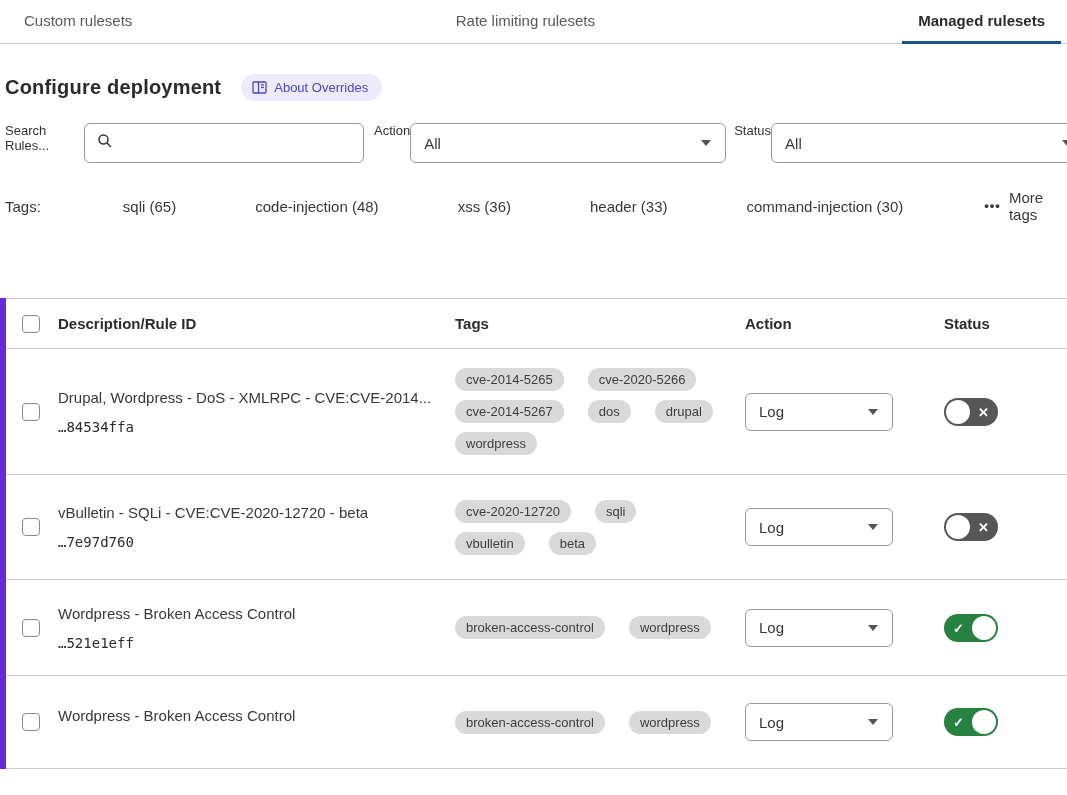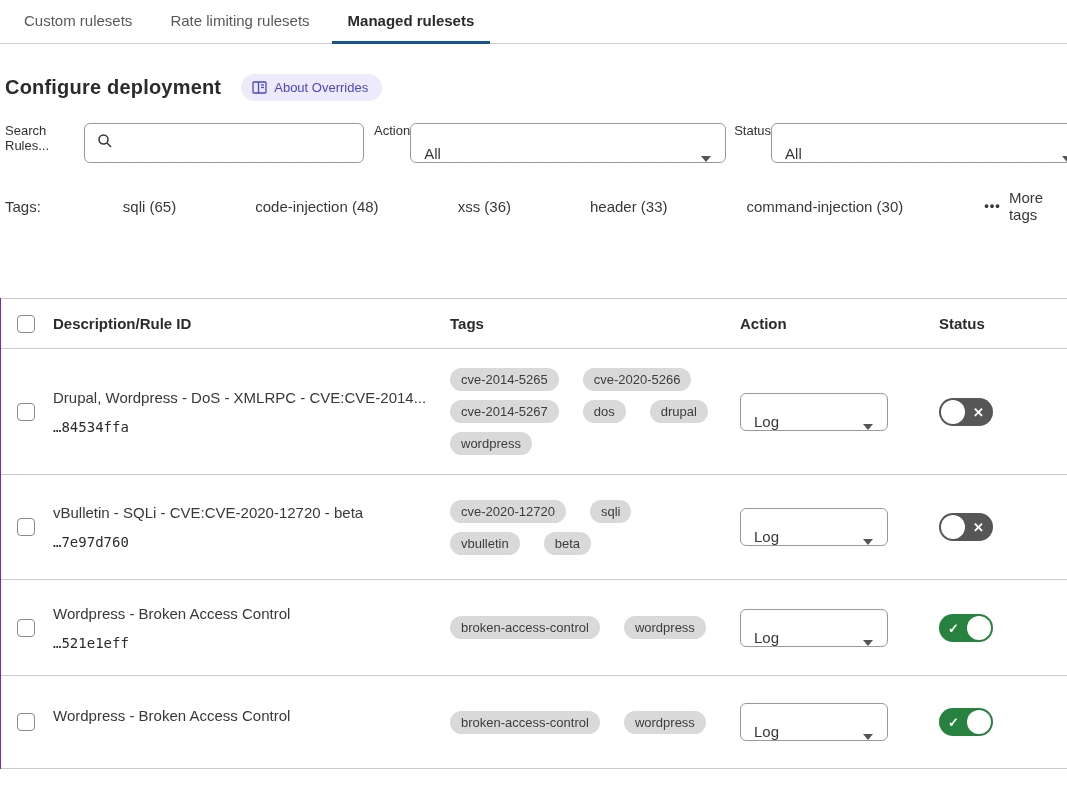--- a/index.html
+++ b/index.html
@@ -1,58 +1,58 @@
 <!DOCTYPE html>
 <html><head>
 <meta charset="utf-8">
 <style>
   * { margin: 0; padding: 0; box-sizing: border-box; }
   html, body { width: 1067px; height: 795px; background: #fff; overflow: hidden; }
   body { font-family: "Liberation Sans", sans-serif; color: #36393a; }
 
   
-  .tabbar { border-bottom: 1px solid #cfcfcf; padding-left: 8px; display: flex; }
+  .tabbar { border-bottom: 1px solid #cfcfcf; padding-left: 8px; display: flex; justify-content: space-between; }
   .tab { font-size: 15px; color: #595959; padding: 12px 16px 12px; margin-right: 6px;
          cursor: pointer; border-bottom: 3px solid transparent; margin-bottom: -1px; }
   .tab.active { color: #2b2b2b; font-weight: bold; border-bottom-color: #16558d; }
 
   
   .head-row { display: flex; align-items: center; margin: 30px 0 0 5px; }
   .page-title { font-size: 20px; font-weight: bold; color: #2b2b2b; letter-spacing: .2px; }
   .about-badge { display: inline-flex; align-items: center; gap: 7px; margin-left: 20px;
                  background: #edebfb; color: #4a45c9; font-size: 13px;
                  padding: 6px 14px 6px 11px; border-radius: 16px; cursor: pointer; }
   .about-badge svg { display: block; }
 
   
   .filters { display: flex; align-items: flex-end; margin: 22px 0 0 5px; }
   .fgroup { display: flex; flex-direction: row; }
   .flabel { font-size: 13px; color: #313131; margin-bottom: 6px; }
   .fbox { height: 40px; border: 1px solid #97999b; border-radius: 6px; background: #fff; }
   .search-box { width: 315px; margin-right: 10px; display: flex; align-items: center; padding-left: 12px; }
   .search-box input { border: none; outline: none; flex: 1; height: 100%; font-size: 15px;
                       font-family: "Liberation Sans", sans-serif; margin-left: 8px; background: transparent; }
-  .select { display: flex; align-items: flex-end; justify-content: space-between;
+  .select { display: flex; align-items: center; justify-content: space-between;
             padding: 0 14px 0 13px; font-size: 15px; color: #36393a; cursor: pointer; }
   .select-action, .select-status { width: 316px; margin-right: 8px; }
   .caret { width: 0; height: 0; border-left: 5px solid transparent; border-right: 5px solid transparent;
            border-top: 6px solid #555; }
   .search-btn { width: 84px; height: 38px; background: #0f6be9; color: #fff; border: none;
                 border-radius: 5px; font-size: 15px; font-family: Liberation Mono, monospace;
                 cursor: pointer; margin-bottom: 1px; }
 
   
   .tagsbar { display: flex; align-items: center; margin: 26px 0 0 5px; font-size: 15px; color: #36393a; gap: 48px; }
   .tagsbar-label { margin-right: 34px; }
   .taglink { margin-right: 31px; cursor: pointer; white-space: nowrap; }
   .more-tags { display: flex; align-items: center; gap: 8px; cursor: pointer; margin-left: 2px; }
   .dots { font-size: 13px; letter-spacing: 1px; font-weight: bold; position: relative; top: -1px; }
 
   
-  .table { margin-top: 75px; border-left: 1px solid #6d28d9; }
+  .table { margin-top: 75px; border-left: 6px solid #6d28d9; }
   .trow { display: grid; grid-template-columns: 52px 397px 290px 199px 1fr;
           border-top: 1px solid #c9c9c9; align-items: center; }
   .trow:last-child { border-bottom: 1px solid #c9c9c9; }
   .trow.thead { min-height: 50px; }
   .trow.r0 { min-height: 126px; }
   .trow.r1 { min-height: 105px; }
   .trow.r2 { min-height: 96px; }
   .trow.r3 { min-height: 94px; }
   .cell-check { padding-left: 16px; }
   .checkbox { width: 18px; height: 18px; border: 1px solid #8a8a8a; border-radius: 4px;

